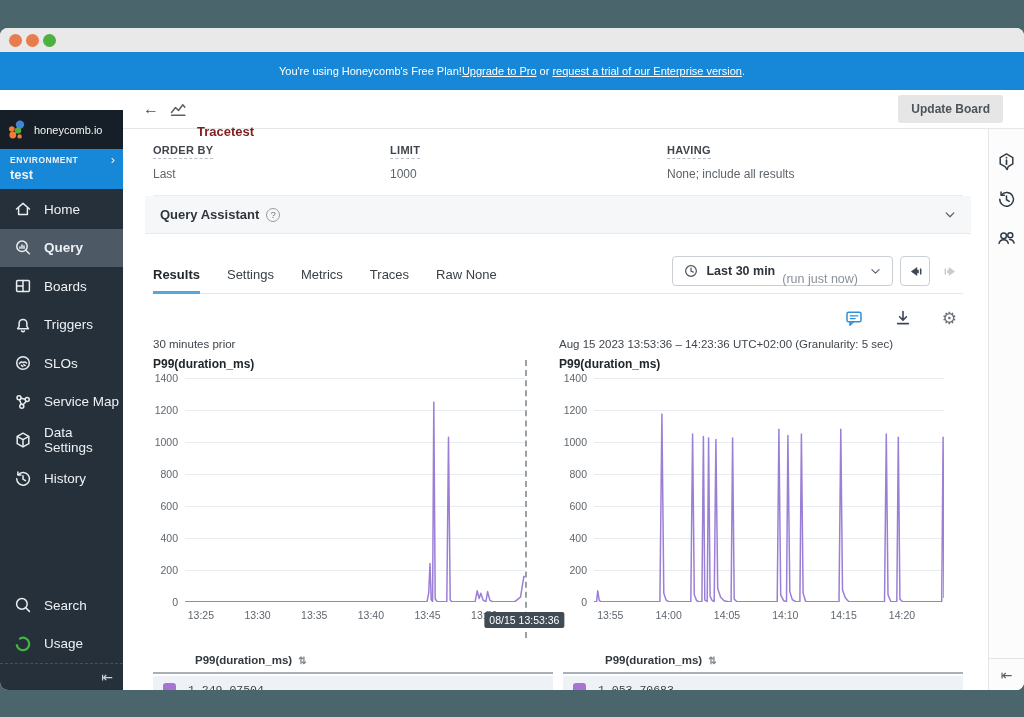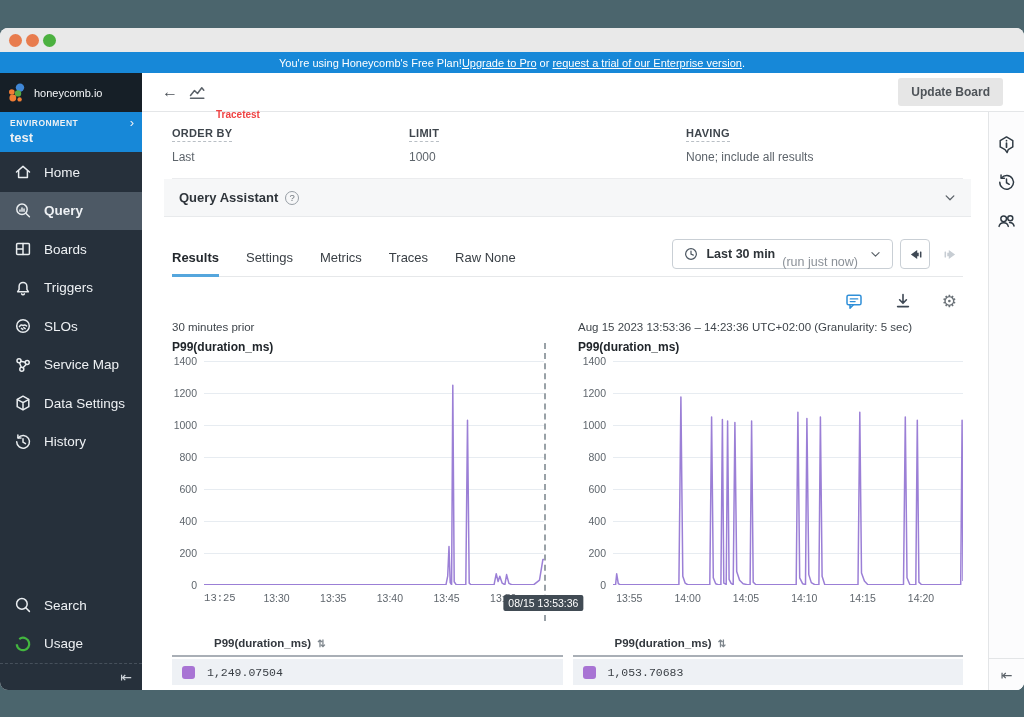--- a/index.html
+++ b/index.html
@@ -5,27 +5,27 @@
   * { margin:0; padding:0; box-sizing:border-box; }
   html,body { width:1024px; height:717px; font-family:"Liberation Sans", sans-serif; }
   .stage { position:relative; width:1024px; height:717px; background:#4b656d; overflow:hidden; }
   .window { position:absolute; left:0; right:0; top:28px; bottom:27px; background:#fff; border-radius:8px; overflow:hidden; display:flex; flex-direction:column; }
 
   
   .titlebar { height:24px; background:#e9e9e9; display:flex; align-items:center; padding-left:9px; gap:4px; flex:none; }
   .dot { width:13px; height:13px; border-radius:50%; }
 
   
-  .banner { height:21px; background:#1788d8; color:#fff; font-size:11px; display:flex; align-items:center; justify-content:center; flex:none; }
+  .banner { height:38px; background:#1788d8; color:#fff; font-size:11px; display:flex; align-items:center; justify-content:center; flex:none; }
   .banner a { color:#fff; text-decoration:underline; cursor:pointer; }
 
   .app { flex:1; display:flex; min-height:0; }
 
   
-  .sidebar { width:142px; flex:none; background:#26303b; color:#eef1f4; display:flex; flex-direction:column; }
+  .sidebar { width:123px; flex:none; background:#26303b; color:#eef1f4; display:flex; flex-direction:column;margin-top:20px; }
   .logo { height:39px; background:#161f27; display:flex; align-items:center; padding-left:8px; gap:6px; flex:none; }
   .logo-text { font-size:11px; color:#f4f6f8; }
   .env { background:#1788d8; padding:6px 8px 7px 10px; flex:none; }
   .env-top { display:flex; align-items:center; justify-content:space-between; }
   .env-label { font-size:8.5px; font-weight:bold; letter-spacing:.5px; }
   .env-chev { font-size:13px; line-height:10px; }
   .env-name { font-size:13px; font-weight:bold; margin-top:2px; }
   .nav { flex:none; padding-top:1px; }
   .nav-item { height:38.5px; display:flex; align-items:center; padding-left:13px; gap:11px; font-size:13.5px; cursor:pointer; }
   .nav-item.active { background:#4d5965; font-weight:bold; }
@@ -33,21 +33,21 @@
   .side-spacer { flex:1; }
   .footer-item { height:38.5px; display:flex; align-items:center; padding-left:13px; gap:11px; font-size:13.5px; cursor:pointer; }
   .badge { margin-left:auto; margin-right:9px; background:#ed7332; color:#fff; width:17px; height:17px; border-radius:50%; font-size:10px; display:flex; align-items:center; justify-content:center; }
   .side-footer { border-top:1px dashed #46505b; height:27px; display:flex; align-items:center; justify-content:flex-end; padding-right:10px; flex:none; }
   .collapse-glyph { color:#ccd2d8; font-size:14px; }
 
   
   .rightpart { flex:1; display:flex; flex-direction:column; min-width:0; background:#fff; }
   .mainheader { height:39px; flex:none; border-bottom:1px solid #e4e6e8; display:flex; align-items:center; padding:0 21px 0 20px; gap:9px; }
   .back-arrow { font-size:16px; color:#4a5057; cursor:pointer; }
-  .page-title { font-size:10px; font-weight:bold; color:#ef4444;margin-top:44px; }
+  .page-title { font-size:13px; font-weight:bold; color:#7f1d1d;margin-top:44px; }
   .hspacer { flex:1; }
   .update-btn { background:#e6e6e6; color:#4e5358; font-size:12px; font-weight:bold; padding:7px 13px; border-radius:3px; border:none; cursor:pointer; }
 
   .belowheader { flex:1; display:flex; min-height:0; }
   .content { flex:1; min-width:0; padding:0 25px 0 30px; position:relative; }
 
   
   .rightrail { width:36px; flex:none; border-left:1px solid #e3e5e7; background:#fcfcfd; display:flex; flex-direction:column; align-items:center; padding-top:22px; gap:17px; }
   .rail-icon { width:21px; height:21px; cursor:pointer; }
   .rail-spacer { flex:1; }
@@ -355,21 +355,21 @@
                         <line x1="0" x2="340" y1="96.5" y2="96.5" stroke="#e7ecf1"></line>
                         <line x1="0" x2="340" y1="128.5" y2="128.5" stroke="#e7ecf1"></line>
                         <line x1="0" x2="340" y1="160.5" y2="160.5" stroke="#e7ecf1"></line>
                         <line x1="0" x2="340" y1="192.5" y2="192.5" stroke="#e7ecf1"></line>
                         <line x1="0" x2="340" y1="224.5" y2="224.5" stroke="#e7ecf1"></line>
                         <polyline points="0.0,223.7 242.0,223.7 243.7,215.2 245.0,185.6 246.2,221.6 247.6,223.7 248.8,24.2 250.2,220.8 252.2,223.7 261.8,223.7 263.5,59.2 265.2,222.1 266.9,223.7 290.1,223.7 292.2,212.8 294.1,220.5 295.8,215.2 298.1,222.1 300.9,223.7 302.6,213.6 304.9,222.4 307.7,223.7 329.8,223.7 335.5,219.2 338.9,198.4 340.0,198.4" fill="none" stroke="#9b7fd6" stroke-width="1.5" stroke-linejoin="round"></polyline>
                       </svg>
                     </div>
                 </div>
                 <div class="xrow xrow-left">
-                    <span class="xlab" style="left: 4.66667%; font-family: Liberation Mono, monospace;">13:25</span>
+                    <span class="xlab" style="left: 4.66667%;">13:25</span>
                     <span class="xlab" style="left: 21.3333%;">13:30</span>
                     <span class="xlab" style="left: 38%;">13:35</span>
                     <span class="xlab" style="left: 54.6667%;">13:40</span>
                     <span class="xlab" style="left: 71.3333%;">13:45</span>
                     <span class="xlab" style="left: 88%;">13:50</span>
                   </div>
               </div>
 
               <div class="divider"></div>
               <div class="divider-tip">08/15 13:53:36</div>

